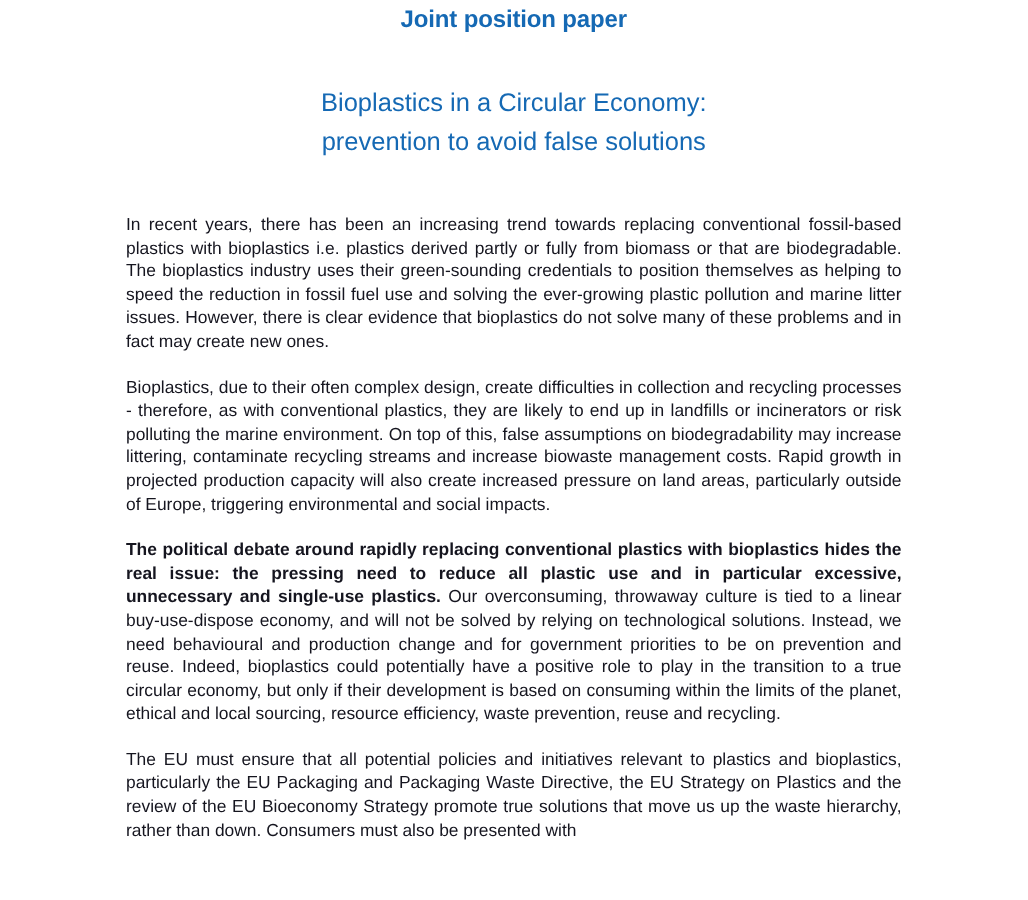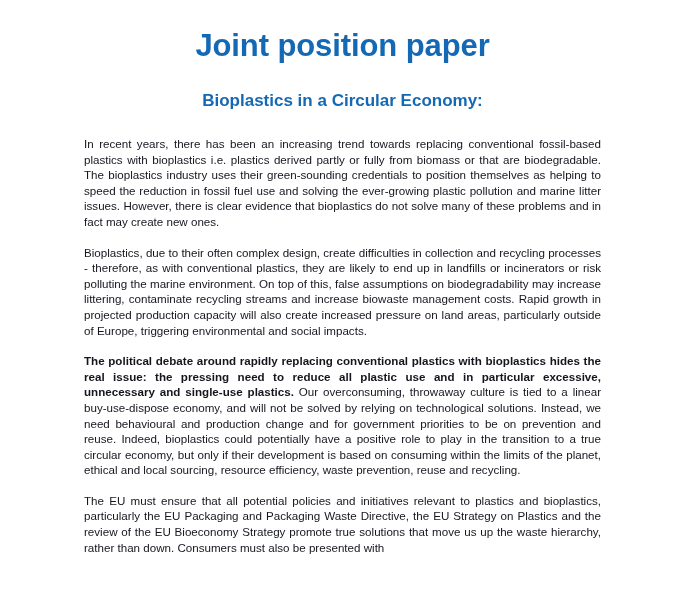--- a/index.html
+++ b/index.html
@@ -21,51 +21,50 @@
     width: 685px;
     height: 600px;
     background: #ffffff;
     box-sizing: border-box;
     overflow: hidden;
   }
 
   .doc-title {
     text-align: center;
     color: #1569b4;
-    font-size: 31px;
+    font-size: 16px;
     font-weight: bold;
     line-height: 28px;
     letter-spacing: -0.1px;
     margin: 0;
-    padding-top: 32px;
   }
 
   .doc-subtitle {
     text-align: center;
     color: #1569b4;
     font-size: 17px;
-    font-weight: bold;
+    font-weight: normal;
     line-height: 26px;
     margin: 0;
     padding-top: 28px;
   }
   .doc-subtitle .sub-line {
     display: block;
     white-space: nowrap;
   }
 
   .body-block {
     margin: 0;
     padding: 22px 84px 0 84px;
     box-sizing: border-box;
     width: 685px;
   }
 
   p.para {
-    margin: 0 0 15px 0;
+    margin: 12px 0 15px 0;
     font-size: 11.6px;
     line-height: 15.6px;
     text-align: justify;
     text-justify: inter-word;
     color: #15151f;
     hyphens: none;
   }
   p.para:last-child {
     margin-bottom: 0;
   }
@@ -75,20 +74,21 @@
 </style>
 </head>
 <body>
 
 <div class="page">
 
   <h1 class="doc-title">Joint position paper</h1>
 
   <h2 class="doc-subtitle">
     <span class="sub-line">Bioplastics in a Circular Economy:</span>
+    <span class="sub-line">prevention to avoid false solutions</span>
   </h2>
 
   <div class="body-block">
 
     <p class="para">
       <span>In recent years, there has been an increasing trend towards replacing conventional fossil-based plastics with bioplastics i.e. plastics derived partly or fully from biomass or that are biodegradable. The bioplastics industry uses their green-sounding credentials to position themselves as helping to speed the reduction in fossil fuel use and solving the ever-growing plastic pollution and marine litter issues. However, there is clear evidence that bioplastics do not solve many of these problems and in fact may create new ones.</span>
     </p>
 
     <p class="para">
       <span>Bioplastics, due to their often complex design, create difficulties in collection and recycling processes - therefore, as with conventional plastics, they are likely to end up in landfills or incinerators or risk polluting the marine environment. On top of this, false assumptions on biodegradability may increase littering, contaminate recycling streams and increase biowaste management costs. Rapid growth in projected production capacity will also create increased pressure on land areas, particularly outside of Europe, triggering environmental and social impacts.</span>

